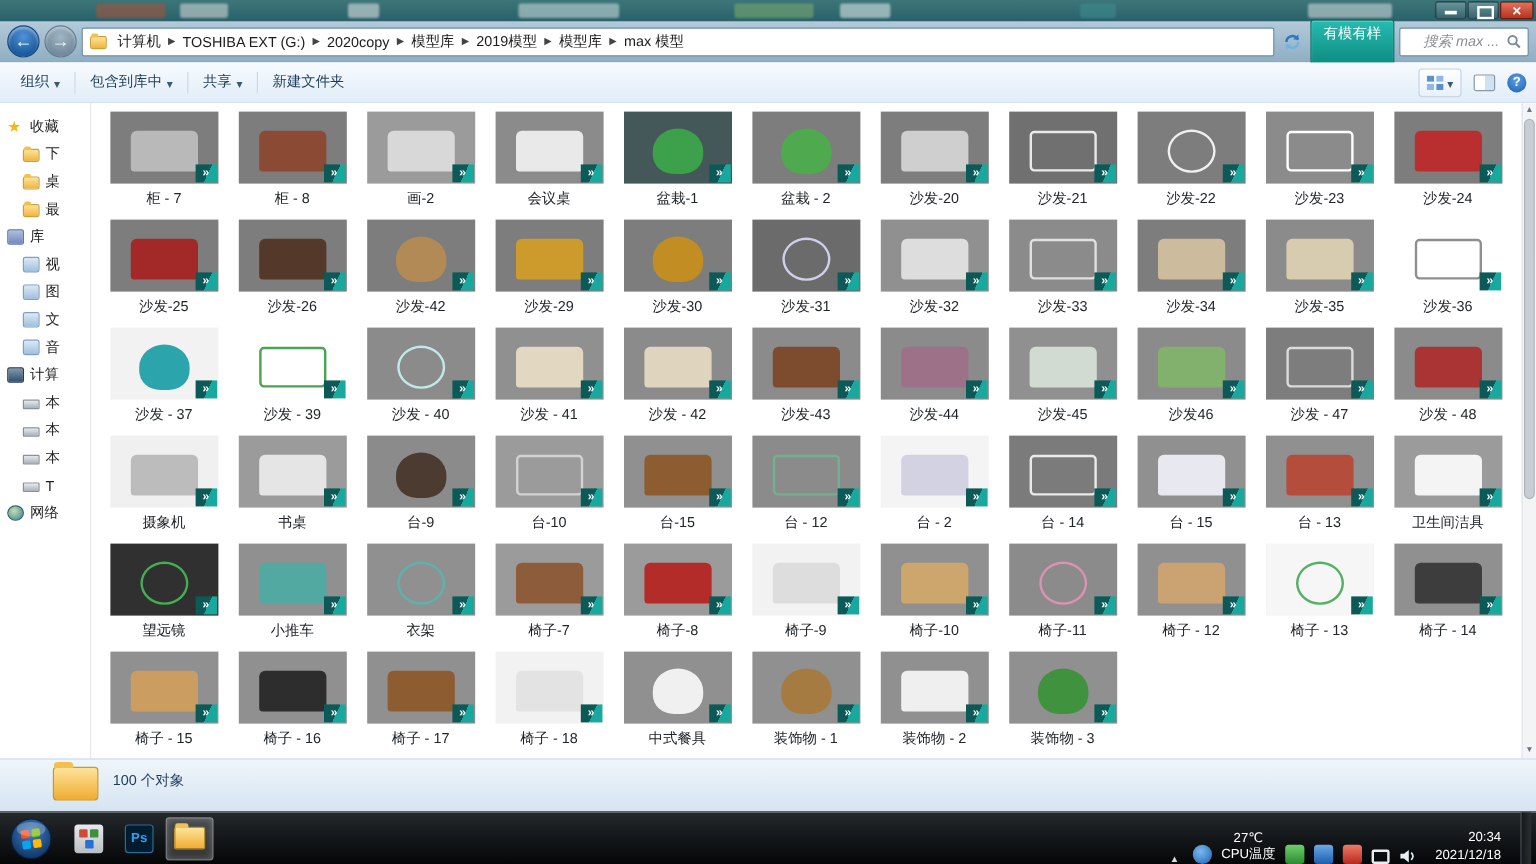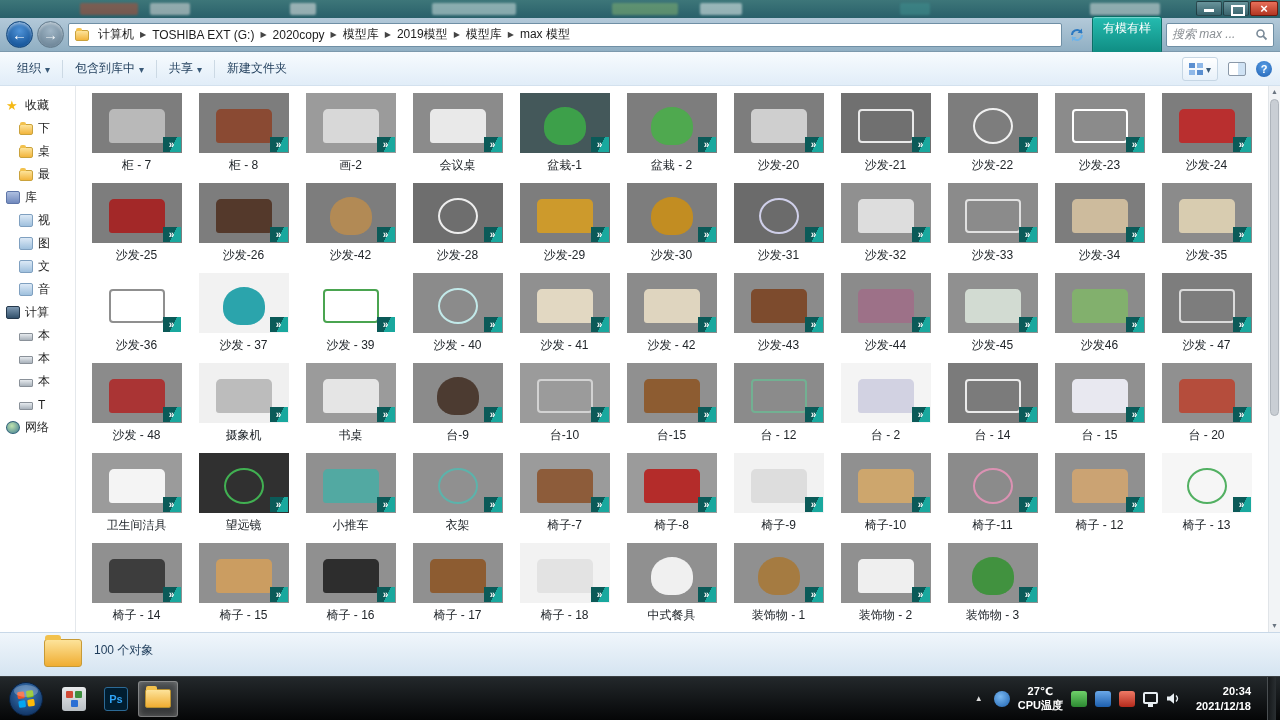--- a/index.html
+++ b/index.html
@@ -33,21 +33,21 @@
     display:flex; align-items:center; padding:0 4px; overflow:hidden; white-space:nowrap; }
   .addr-ficon { width:16px; height:12px; margin:0 4px 0 2px; flex:0 0 auto; }
   .crumb { padding:2px 5px; color:#1c1c1c; }
   .crumb-sep { color:#444; font-size:8px; padding:0 1px; }
   .crumb-sep::before { content:"▶"; }
   .refreshbtn { width:22px; height:24px; display:flex; align-items:center; justify-content:center; flex:0 0 auto; }
   .pluginbtn { flex:0 0 auto; height:38px; padding:0 10px; border-radius:3px; color:#fff; line-height:22px;
     background:linear-gradient(#25bcb0,#0f8c82); border:1px solid #0a6f66; box-shadow:inset 0 1px 1px rgba(255,255,255,.4); }
   .searchbox { flex:0 0 auto; width:108px; height:24px; background:#fff; border:1px solid #6f8fa5; border-radius:2px;
     display:flex; align-items:center; padding:0 5px; }
-  .searchbox .ph { flex:1; color:#8a8f94; font-style:italic; overflow:hidden; white-space:nowrap; }
+  .searchbox .ph { flex:1; color:#8a8f94; font-style:italic; overflow:hidden; white-space:nowrap;margin-left:14px; }
 
   
   .toolbar { position:absolute; left:0; top:52px; width:100%; height:34px;
     background:linear-gradient(#f7fbfe,#e1edf8); border-bottom:1px solid #d3e1ee;
     display:flex; align-items:center; padding:0 8px; color:#1e3c5a; }
   .tbtn { padding:5px 9px; border-radius:3px; display:flex; align-items:center; gap:4px; }
   .tb-sep { width:1px; height:18px; background:#ccd9e4; margin:0 3px; }
   .caret::before { content:"▾"; font-size:10px; color:#3a5a78; }
   .tb-right { margin-left:auto; display:flex; align-items:center; gap:10px; }
   .viewsbtn { display:flex; align-items:center; gap:3px; padding:4px 6px; border:1px solid #c6d6e4; border-radius:3px; background:linear-gradient(#fff,#e8f1fa); }
@@ -101,21 +101,21 @@
   .taskapp { width:40px; height:36px; border-radius:3px; display:flex; align-items:center; justify-content:center; margin-right:2px; }
   .taskapp.active { background:rgba(255,255,255,.18); border:1px solid rgba(255,255,255,.35); box-shadow:inset 0 0 6px rgba(255,255,255,.25); }
   .app1icon { width:24px; height:24px; border-radius:3px; background:linear-gradient(#e8eaec,#b9bfc4); position:relative; }
   .app1icon::before { content:""; position:absolute; left:4px; top:4px; width:7px; height:7px; background:#d04a36; border-radius:1px;
     box-shadow:9px 0 0 #3f8f3f, 5px 9px 0 #2b6fd4; }
   .psicon { width:24px; height:24px; border-radius:3px; background:#001d30; border:1px solid #2c6a96;
     color:#2fa3f5; font-weight:bold; font-size:11px; display:flex; align-items:center; justify-content:center; }
   .tfolder { width:26px; height:19px; background:linear-gradient(#fde39a,#f0ad32); border:1px solid #b8902f; border-radius:2px; position:relative; }
   .tfolder::before { content:""; position:absolute; top:-4px; left:0; width:11px; height:4px; background:#f2c14d; border-radius:2px 2px 0 0; }
 
-  .tray { margin-left:auto; display:flex; align-items:center; gap:8px; padding-right:4px; height:100%;font-weight:bold; }
+  .tray { margin-left:auto; display:flex; align-items:flex-end; gap:8px; padding-right:4px; height:100%; }
   .trayicon { width:16px; height:16px; flex:0 0 auto; }
   .up-chevron { width:14px; text-align:center; color:#ddd; font-size:8px; }
   .up-chevron::before { content:"▲"; }
   .t-blue-circle { border-radius:50%; background:radial-gradient(circle at 40% 35%,#7ab8f0,#1d62b0); }
   .t-green { border-radius:3px; background:linear-gradient(#6fd06a,#2c8a32); }
   .t-blue { border-radius:3px; background:linear-gradient(#6aa8e8,#1d5fae); }
   .t-red { border-radius:3px; background:linear-gradient(#f07a66,#b42a1c); }
   .temp { text-align:center; line-height:1.25; font-size:11px; }
   .netmon { width:15px; height:12px; border:2px solid #e8eef2; border-radius:2px; position:relative; margin-top:-2px; }
   .netmon::after { content:""; position:absolute; left:3px; bottom:-5px; width:5px; height:3px; background:#e8eef2; }
@@ -413,27 +413,20 @@
   </div>
 
   <div class="file-item">
     <div class="thumb" style="background: rgb(125, 125, 125);">
       <div class="blob" style="background: rgb(178, 138, 85); border-radius: 50% 50% 42% 42%; width: 42px; height: 38px;"></div>
       <div class="maxbadge"></div>
     </div>
     <div class="flabel">沙发-42</div>
   </div>
 
-  <div class="file-item">
-    <div class="thumb" style="background: rgb(110, 110, 110);">
-      <div class="blob" style="border: 2px solid rgb(237, 237, 237); border-radius: 50%; width: 40px; height: 36px;"></div>
-      <div class="maxbadge"></div>
-    </div>
-    <div class="flabel">沙发-28</div>
-  </div>
 
   <div class="file-item">
     <div class="thumb" style="background: rgb(125, 125, 125);">
       <div class="blob" style="background: rgb(205, 154, 44); border-radius: 5px 5px 3px 3px;"></div>
       <div class="maxbadge"></div>
     </div>
     <div class="flabel">沙发-29</div>
   </div>
 
   <div class="file-item">
@@ -651,21 +644,21 @@
       <div class="maxbadge"></div>
     </div>
     <div class="flabel">台 - 15</div>
   </div>
 
   <div class="file-item">
     <div class="thumb" style="background: rgb(144, 144, 144);">
       <div class="blob" style="background: rgb(181, 77, 60); border-radius: 5px 5px 3px 3px;"></div>
       <div class="maxbadge"></div>
     </div>
-    <div class="flabel">台 - 20</div>
+    <div class="flabel">台 - 13</div>
   </div>
 
   <div class="file-item">
     <div class="thumb" style="background: rgb(155, 155, 155);">
       <div class="blob" style="background: rgb(244, 244, 244); border-radius: 5px 5px 3px 3px;"></div>
       <div class="maxbadge"></div>
     </div>
     <div class="flabel">卫生间洁具</div>
   </div>
 

